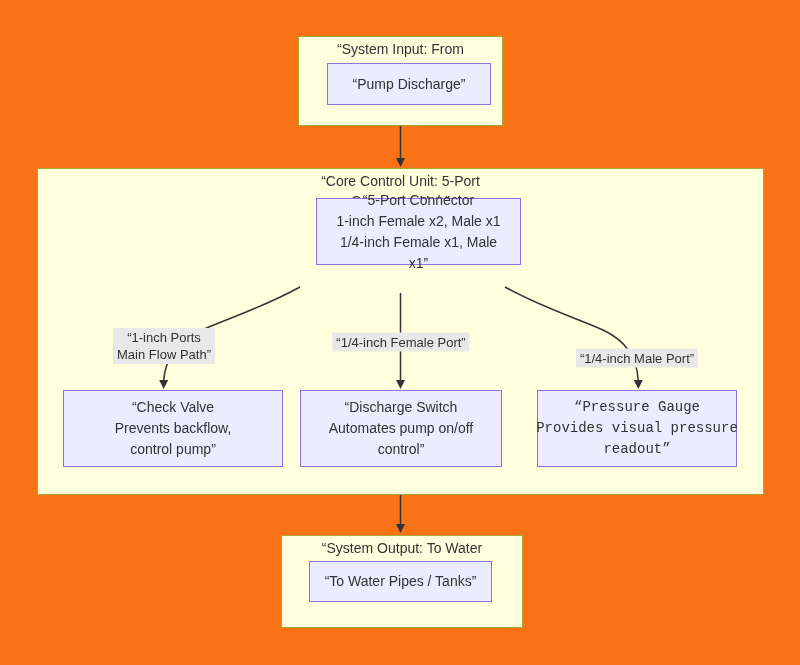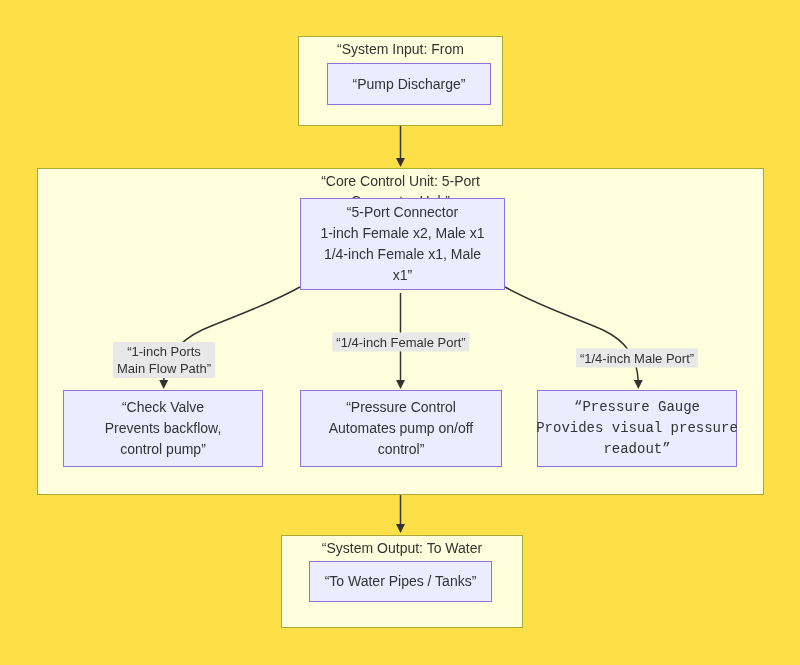--- a/index.html
+++ b/index.html
@@ -1,17 +1,17 @@
 <!DOCTYPE html>
 <html><head>
 <meta charset="utf-8">
 <style>
   html,body{margin:0;padding:0;background:#ffffff;}
   #canvas{
-    position:relative;width:800px;height:665px;background:#fde047;overflow:hidden;
+    position:relative;width:800px;height:665px;background:#f97316;overflow:hidden;
     font-family:"Liberation Sans",sans-serif;color:#333333;
   }
   .cluster{
     position:absolute;background:#ffffde;border:1px solid #aaaa33;
     box-sizing:border-box;z-index:0;
   }
   .cluster-title{
     position:absolute;top:2px;left:0;right:0;text-align:center;
     font-size:14px;line-height:20px;color:#333333;white-space:nowrap;
   }
@@ -73,50 +73,50 @@
     <g>
       <path class="edge" d="M 505 287 C 543 308, 579 319, 603 330 C 626 341, 637 357, 638.3 381"></path>
       <polygon class="arrowhead" points="638.3,389 633.8,380 642.8,380"></polygon>
     </g>
     <g>
       <line class="edge" x1="400.5" y1="495" x2="400.5" y2="525"></line>
       <polygon class="arrowhead" points="400.5,533 396,524 405,524"></polygon>
     </g>
   </svg>
 
-  <div class="edge-label" style="left:164px;top:360px;">
+  <div class="edge-label" style="left:164px;top:346px;">
     <div>“1-inch Ports</div>
     <div>Main Flow Path”</div>
   </div>
   <div class="edge-label" style="left:401px;top:342px;">
     <div>“1/4-inch Female Port”</div>
   </div>
   <div class="edge-label" style="left:637px;top:342px;margin-top:16px;">
     <div>“1/4-inch Male Port”</div>
   </div>
 
   <div class="node" style="left:327px;top:63px;width:164px;height:42px;">
     <div>“Pump Discharge”</div>
   </div>
 
-  <div class="node" style="left:300px;top:198px;width:205px;height:92px;">
+  <div class="node" style="left:316px;top:198px;width:205px;height:67px;">
     <div>“5-Port Connector</div>
     <div>1-inch Female x2, Male x1</div>
     <div>1/4-inch Female x1, Male</div>
     <div>x1”</div>
   </div>
 
-  <div class="node" style="left:63px;top:390px;width:200px;height:77px;">
+  <div class="node" style="left:63px;top:390px;width:220px;height:77px;">
     <div>“Check Valve</div>
     <div>Prevents backflow,</div>
     <div>control pump”</div>
   </div>
 
   <div class="node" style="left:300px;top:390px;width:202px;height:77px;">
-    <div>“Pressure Control</div>
+    <div>“Discharge Switch</div>
     <div>Automates pump on/off</div>
     <div>control”</div>
   </div>
 
   <div class="node" style="left:537px;top:390px;width:200px;height:77px;font-family:Liberation Mono, monospace;">
     <div>“Pressure Gauge</div>
     <div>Provides visual pressure</div>
     <div>readout”</div>
   </div>
 

